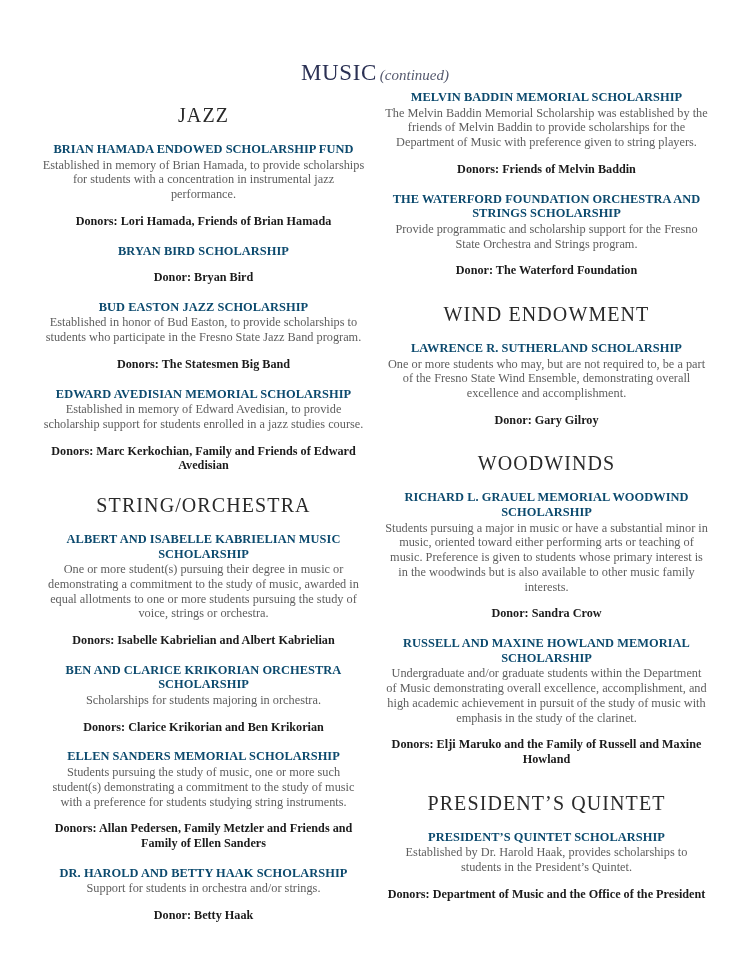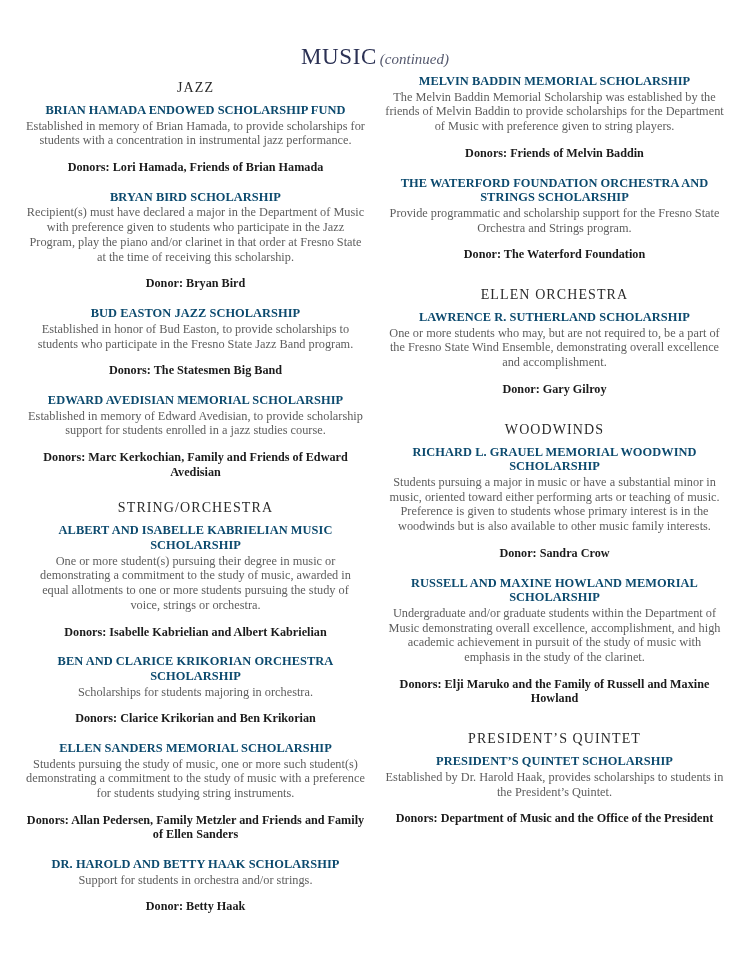--- a/index.html
+++ b/index.html
@@ -12,21 +12,21 @@
     height: 970px;
     font-family: "Liberation Serif", "DejaVu Serif", serif;
     color: #5a5a5a;
     overflow: hidden;
   }
   .page {
     width: 750px;
     height: 970px;
     position: relative;
     box-sizing: border-box;
-    padding: 0;
+    padding: 16px;
   }
   
   .page-header {
     text-align: center;
     padding-top: 44px;
     padding-bottom: 4px;
     white-space: nowrap;
   }
   .page-header .title {
     font-family: "Liberation Serif", "DejaVu Serif", serif;
@@ -52,25 +52,25 @@
     width: 50%;
     box-sizing: border-box;
   }
   .col-left  { padding: 0 10px 0 12px; }
   .col-right { padding: 0 12px 0 10px; }
 
   
   .section-heading {
     text-align: center;
     font-family: "Liberation Serif", "DejaVu Serif", serif;
-    font-size: 14px;
+    font-size: 20px;
     font-weight: normal;
     letter-spacing: 1.1px;
     color: #2a2a2a;
-    margin: 0;
+    margin: 8px;
     padding: 6px 0 7px 0;
     line-height: 1.15;
   }
   .col-right .section-heading { padding-top: 10px; }
 
   
   .award {
     margin: 0 0 15px 0;
     text-align: center;
   }
@@ -117,21 +117,20 @@
       <h2 class="section-heading">JAZZ</h2>
 
       <div class="award">
         <div class="award-name">BRIAN HAMADA ENDOWED SCHOLARSHIP FUND</div>
         <div class="award-desc">Established in memory of Brian Hamada, to provide scholarships for students with a concentration in instrumental jazz performance.</div>
         <div class="award-donors">Donors: Lori Hamada, Friends of Brian Hamada</div>
       </div>
 
       <div class="award">
         <div class="award-name">BRYAN BIRD SCHOLARSHIP</div>
-        <div class="award-desc">Recipient(s) must have declared a major in the Department of Music with preference given to students who participate in the Jazz Program, play the piano and/or clarinet in that order at Fresno State at the time of receiving this scholarship.</div>
         <div class="award-donors">Donor: Bryan Bird</div>
       </div>
 
       <div class="award">
         <div class="award-name">BUD EASTON JAZZ SCHOLARSHIP</div>
         <div class="award-desc">Established in honor of Bud Easton, to provide scholarships to students who participate in the Fresno State Jazz Band program.</div>
         <div class="award-donors">Donors: The Statesmen Big Band</div>
       </div>
 
       <div class="award">
@@ -176,21 +175,21 @@
         <div class="award-donors">Donors: Friends of Melvin Baddin</div>
       </div>
 
 
       <div class="award">
         <div class="award-name">THE WATERFORD FOUNDATION ORCHESTRA AND STRINGS SCHOLARSHIP</div>
         <div class="award-desc">Provide programmatic and scholarship support for the Fresno State Orchestra and Strings program.</div>
         <div class="award-donors">Donor: The Waterford Foundation</div>
       </div>
 
-      <h2 class="section-heading">ELLEN ORCHESTRA</h2>
+      <h2 class="section-heading">WIND ENDOWMENT</h2>
 
       <div class="award">
         <div class="award-name">LAWRENCE R. SUTHERLAND SCHOLARSHIP</div>
         <div class="award-desc">One or more students who may, but are not required to, be a part of the Fresno State Wind Ensemble, demonstrating overall excellence and accomplishment.</div>
         <div class="award-donors">Donor: Gary Gilroy</div>
       </div>
 
       <h2 class="section-heading">WOODWINDS</h2>
 
       <div class="award">

